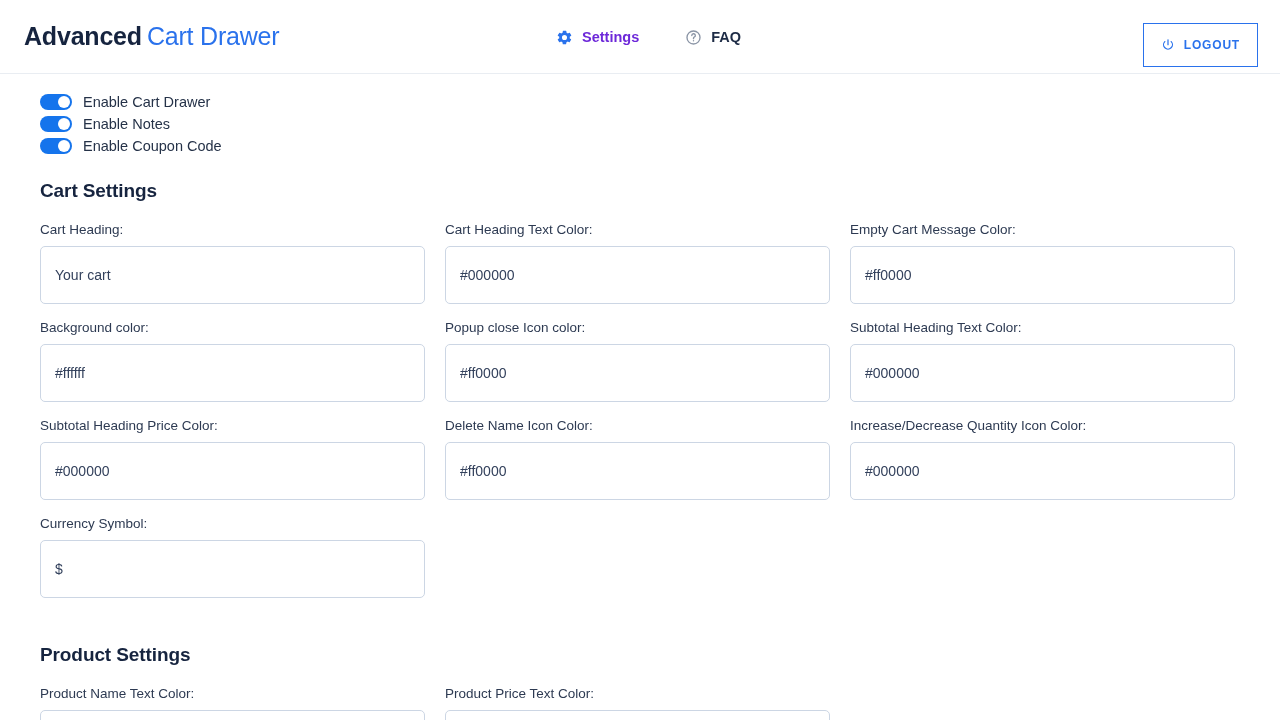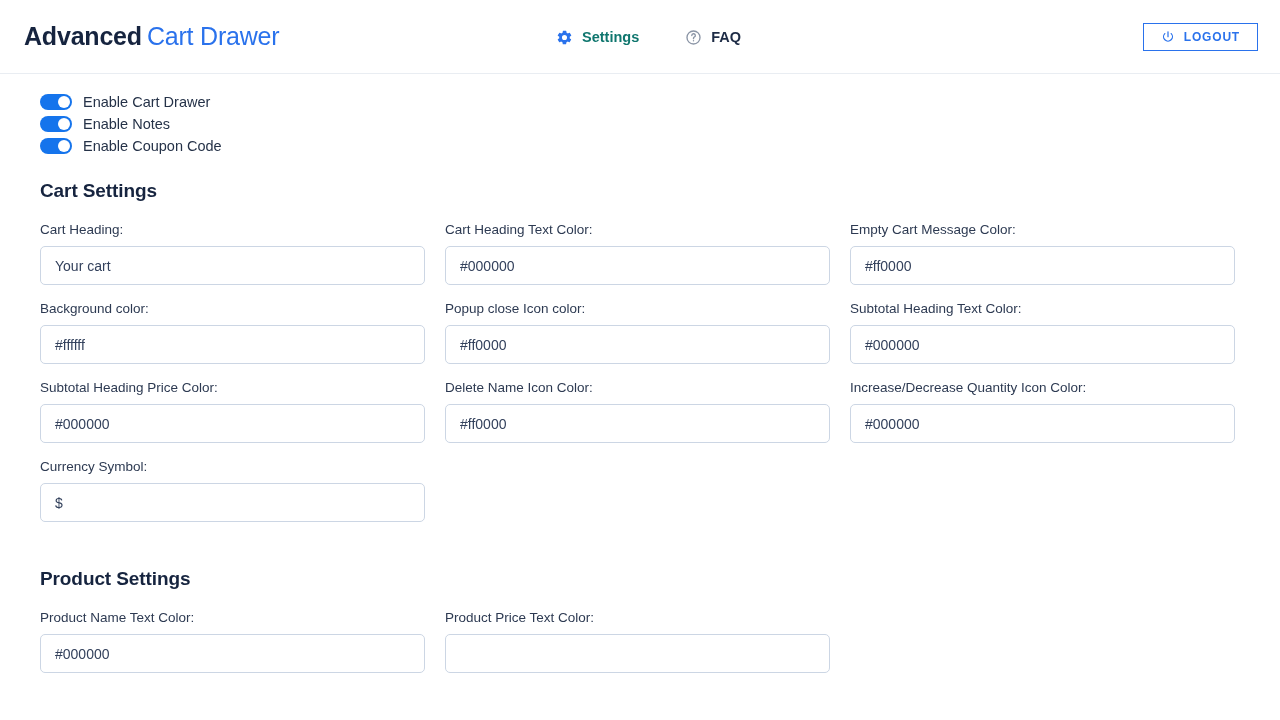--- a/index.html
+++ b/index.html
@@ -50,29 +50,29 @@
   }
   .nav-item {
     display: flex;
     align-items: center;
     gap: 9px;
     font-size: 14.5px;
     font-weight: 700;
     cursor: pointer;
     text-decoration: none;
   }
-  .nav-item.is-active { color: #0f766e; }
+  .nav-item.is-active { color: #6d28d9; }
   .nav-item.is-inactive { color: #1d2b45; }
   .nav-icon { display: flex; align-items: center; }
 
   .logout-btn {
     position: absolute;
     right: 22px;
     top: 23px;
-    height: 28px;
+    height: 44px;
     padding: 0 17px;
     display: flex;
     align-items: center;
     gap: 9px;
     border: 1.6px solid #2a72ec;
     border-radius: 0;
     background: #ffffff;
     color: #2a72ec;
     font-size: 12px;
     font-weight: 700;
@@ -139,21 +139,21 @@
   .field-label {
     display: block;
     font-size: 13.5px;
     color: #2d3a52;
     margin-bottom: 9px;
     white-space: nowrap;
   }
   .field-input {
     display: block;
     width: 385px;
-    height: 39px;
+    height: 58px;
     padding: 0 14px;
     border: 1px solid #ccd6e4;
     border-radius: 5px;
     background: #ffffff;
     font-size: 14px;
     color: #33415c;
     font-family: "Liberation Sans", sans-serif;
     outline: none;
   }
   .field-input::placeholder { color: #9aa6b8; }

